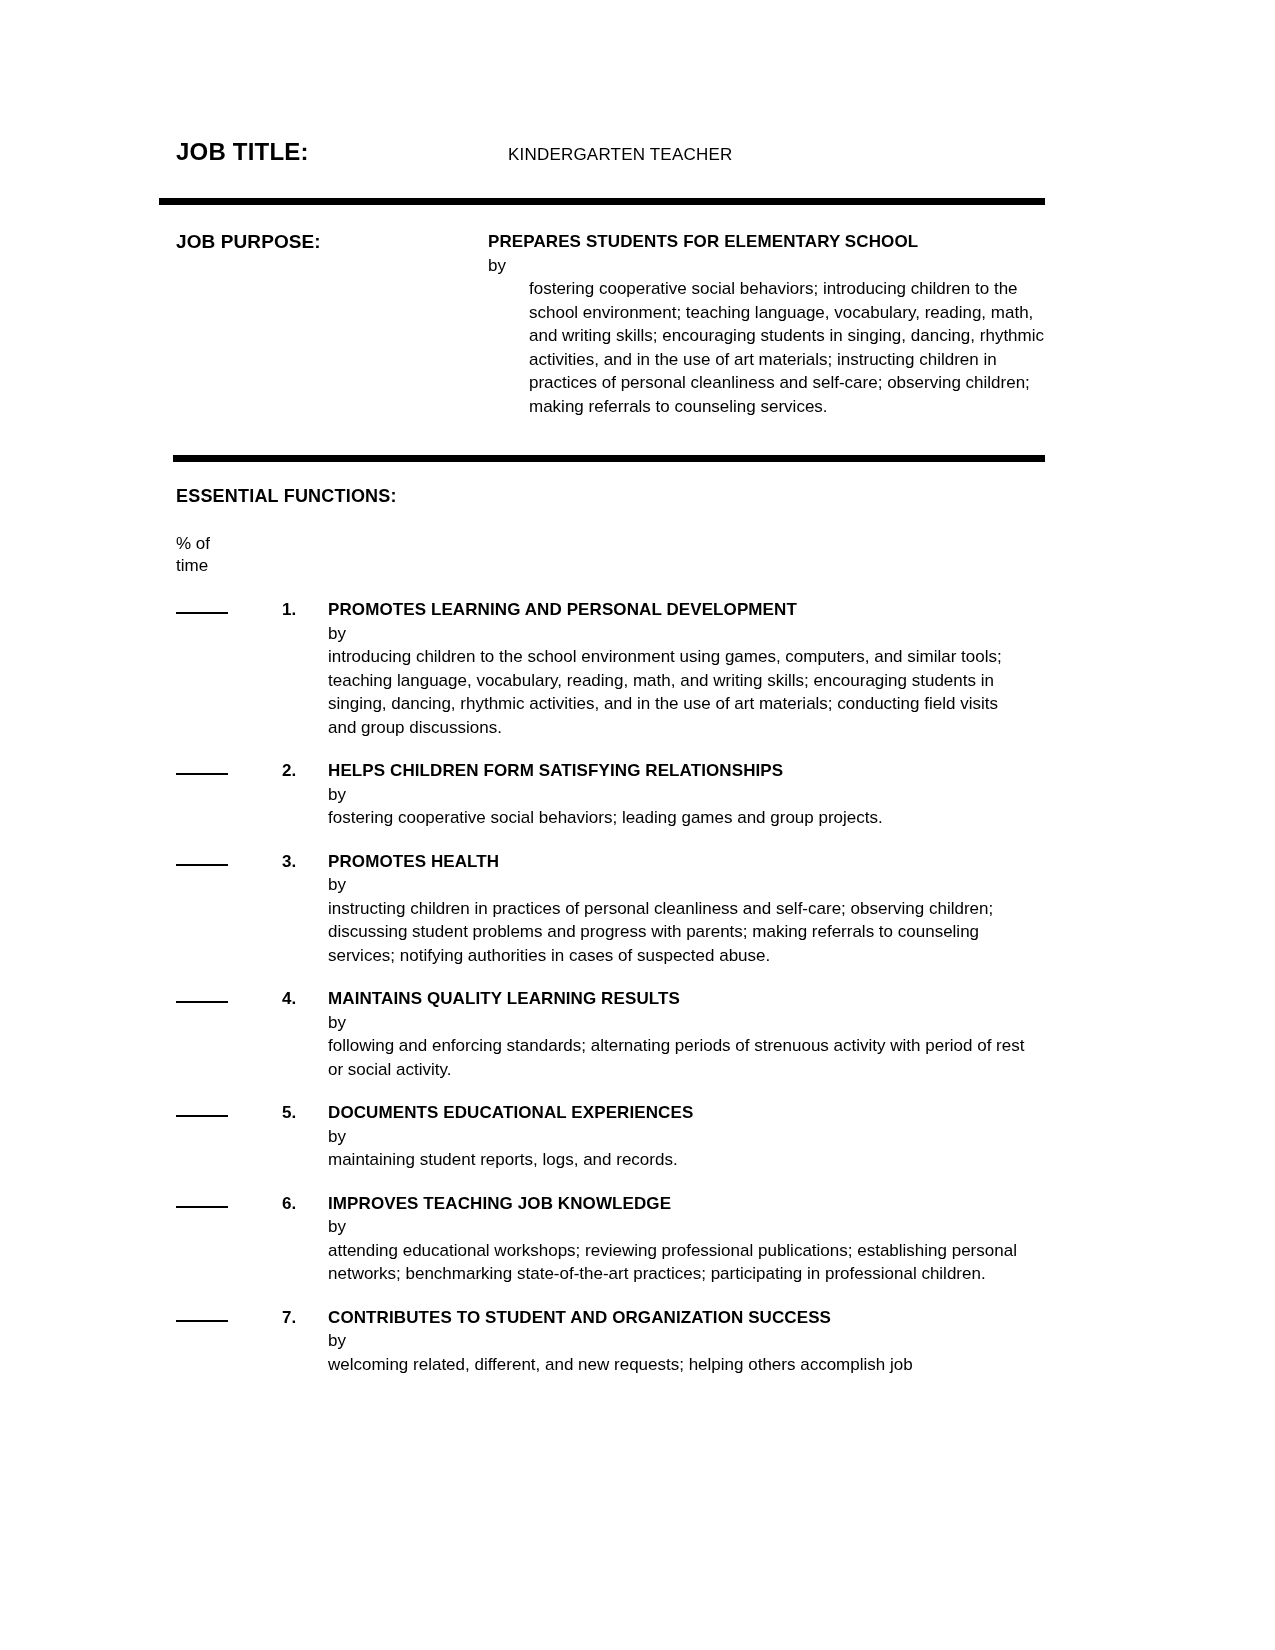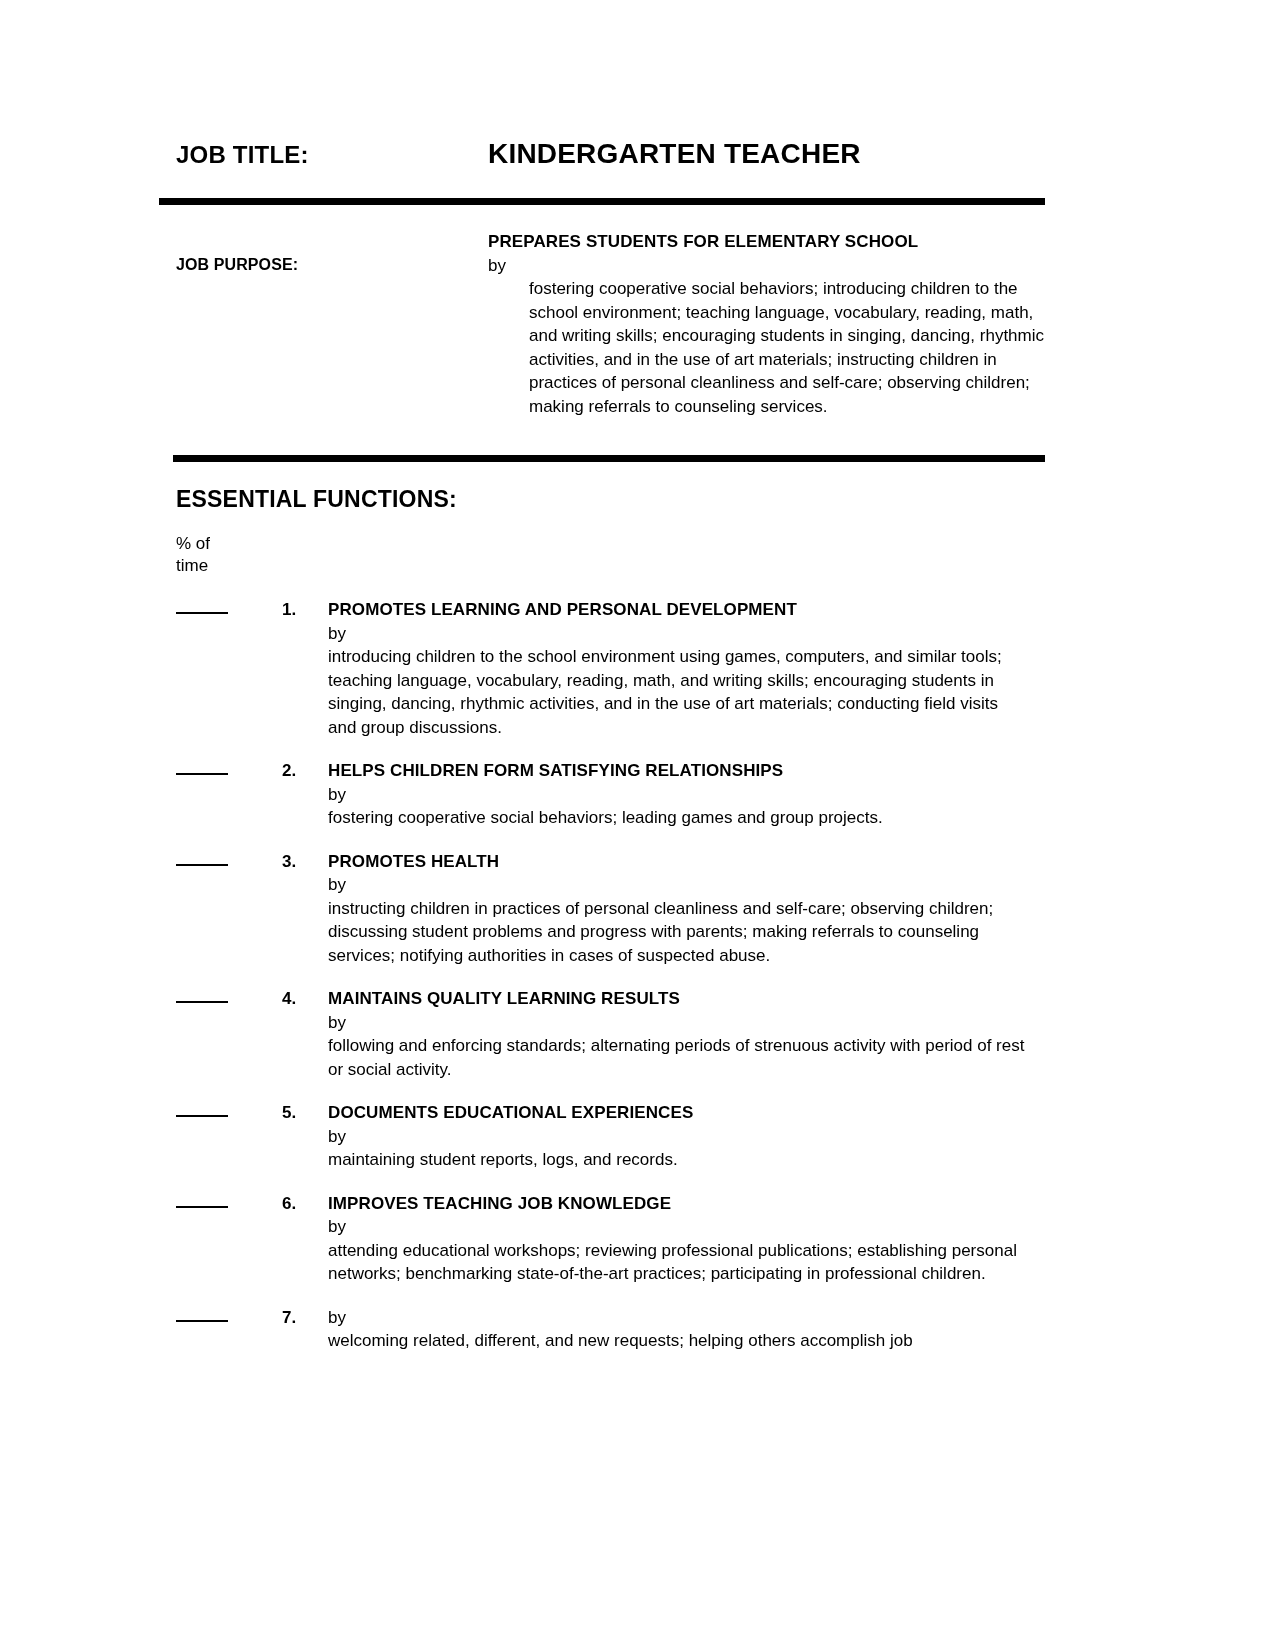--- a/index.html
+++ b/index.html
@@ -33,23 +33,24 @@
     align-items: baseline;
   }
   .title-label {
     font-size: 24px;
     font-weight: bold;
     letter-spacing: 0.2px;
     width: 312px;
     flex: 0 0 312px;
   }
   .title-value {
-    font-size: 28px;
-    font-weight: bold;
+    font-size: 17px;
+    font-weight: normal;
     letter-spacing: 0.2px;
+    margin-left: 20px;
   }
 
   
   .rule {
     position: absolute;
     background: #000000;
   }
   .rule-top {
     left: 159px;
     top: 198px;
@@ -66,27 +67,26 @@
   
   .purpose-row {
     position: absolute;
     left: 176px;
     top: 230px;
     width: 880px;
     display: flex;
     align-items: flex-start;
   }
   .purpose-label {
-    font-size: 16px;
+    font-size: 19px;
     font-weight: bold;
     width: 312px;
     flex: 0 0 312px;
     line-height: 24px;
     letter-spacing: 0.1px;
-    margin-top: 23px;
   }
   .purpose-body {
     flex: 1 1 auto;
     font-size: 17px;
     line-height: 23.5px;
   }
   .purpose-head {
     font-weight: bold;
     letter-spacing: 0.1px;
   }
@@ -97,21 +97,21 @@
     font-weight: normal;
     max-width: 548px;
     margin-left: 41px;
   }
 
   
   .ef-heading {
     position: absolute;
     left: 176px;
     top: 486px;
-    font-size: 23px;
+    font-size: 18px;
     font-weight: bold;
     letter-spacing: 0.2px;
   }
   .pct-label {
     position: absolute;
     left: 176px;
     top: 533px;
     font-size: 17px;
     line-height: 22px;
     font-weight: normal;
@@ -262,19 +262,20 @@
           <div class="fn-by">by</div>
           <div class="fn-text">attending educational workshops; reviewing professional publications; establishing personal networks; benchmarking state-of-the-art practices; participating in professional children.</div>
         </div>
       </div>
       <div class="fn-item">
         <div class="fn-blank">
           <span class="fn-blank-line"></span>
         </div>
         <div class="fn-num">7.</div>
         <div class="fn-body">
+          <div class="fn-title">CONTRIBUTES TO STUDENT AND ORGANIZATION SUCCESS</div>
           <div class="fn-by">by</div>
           <div class="fn-text">welcoming related, different, and new requests; helping others accomplish job</div>
         </div>
       </div>
     </div>
 
 </div>
 
 </body></html>

